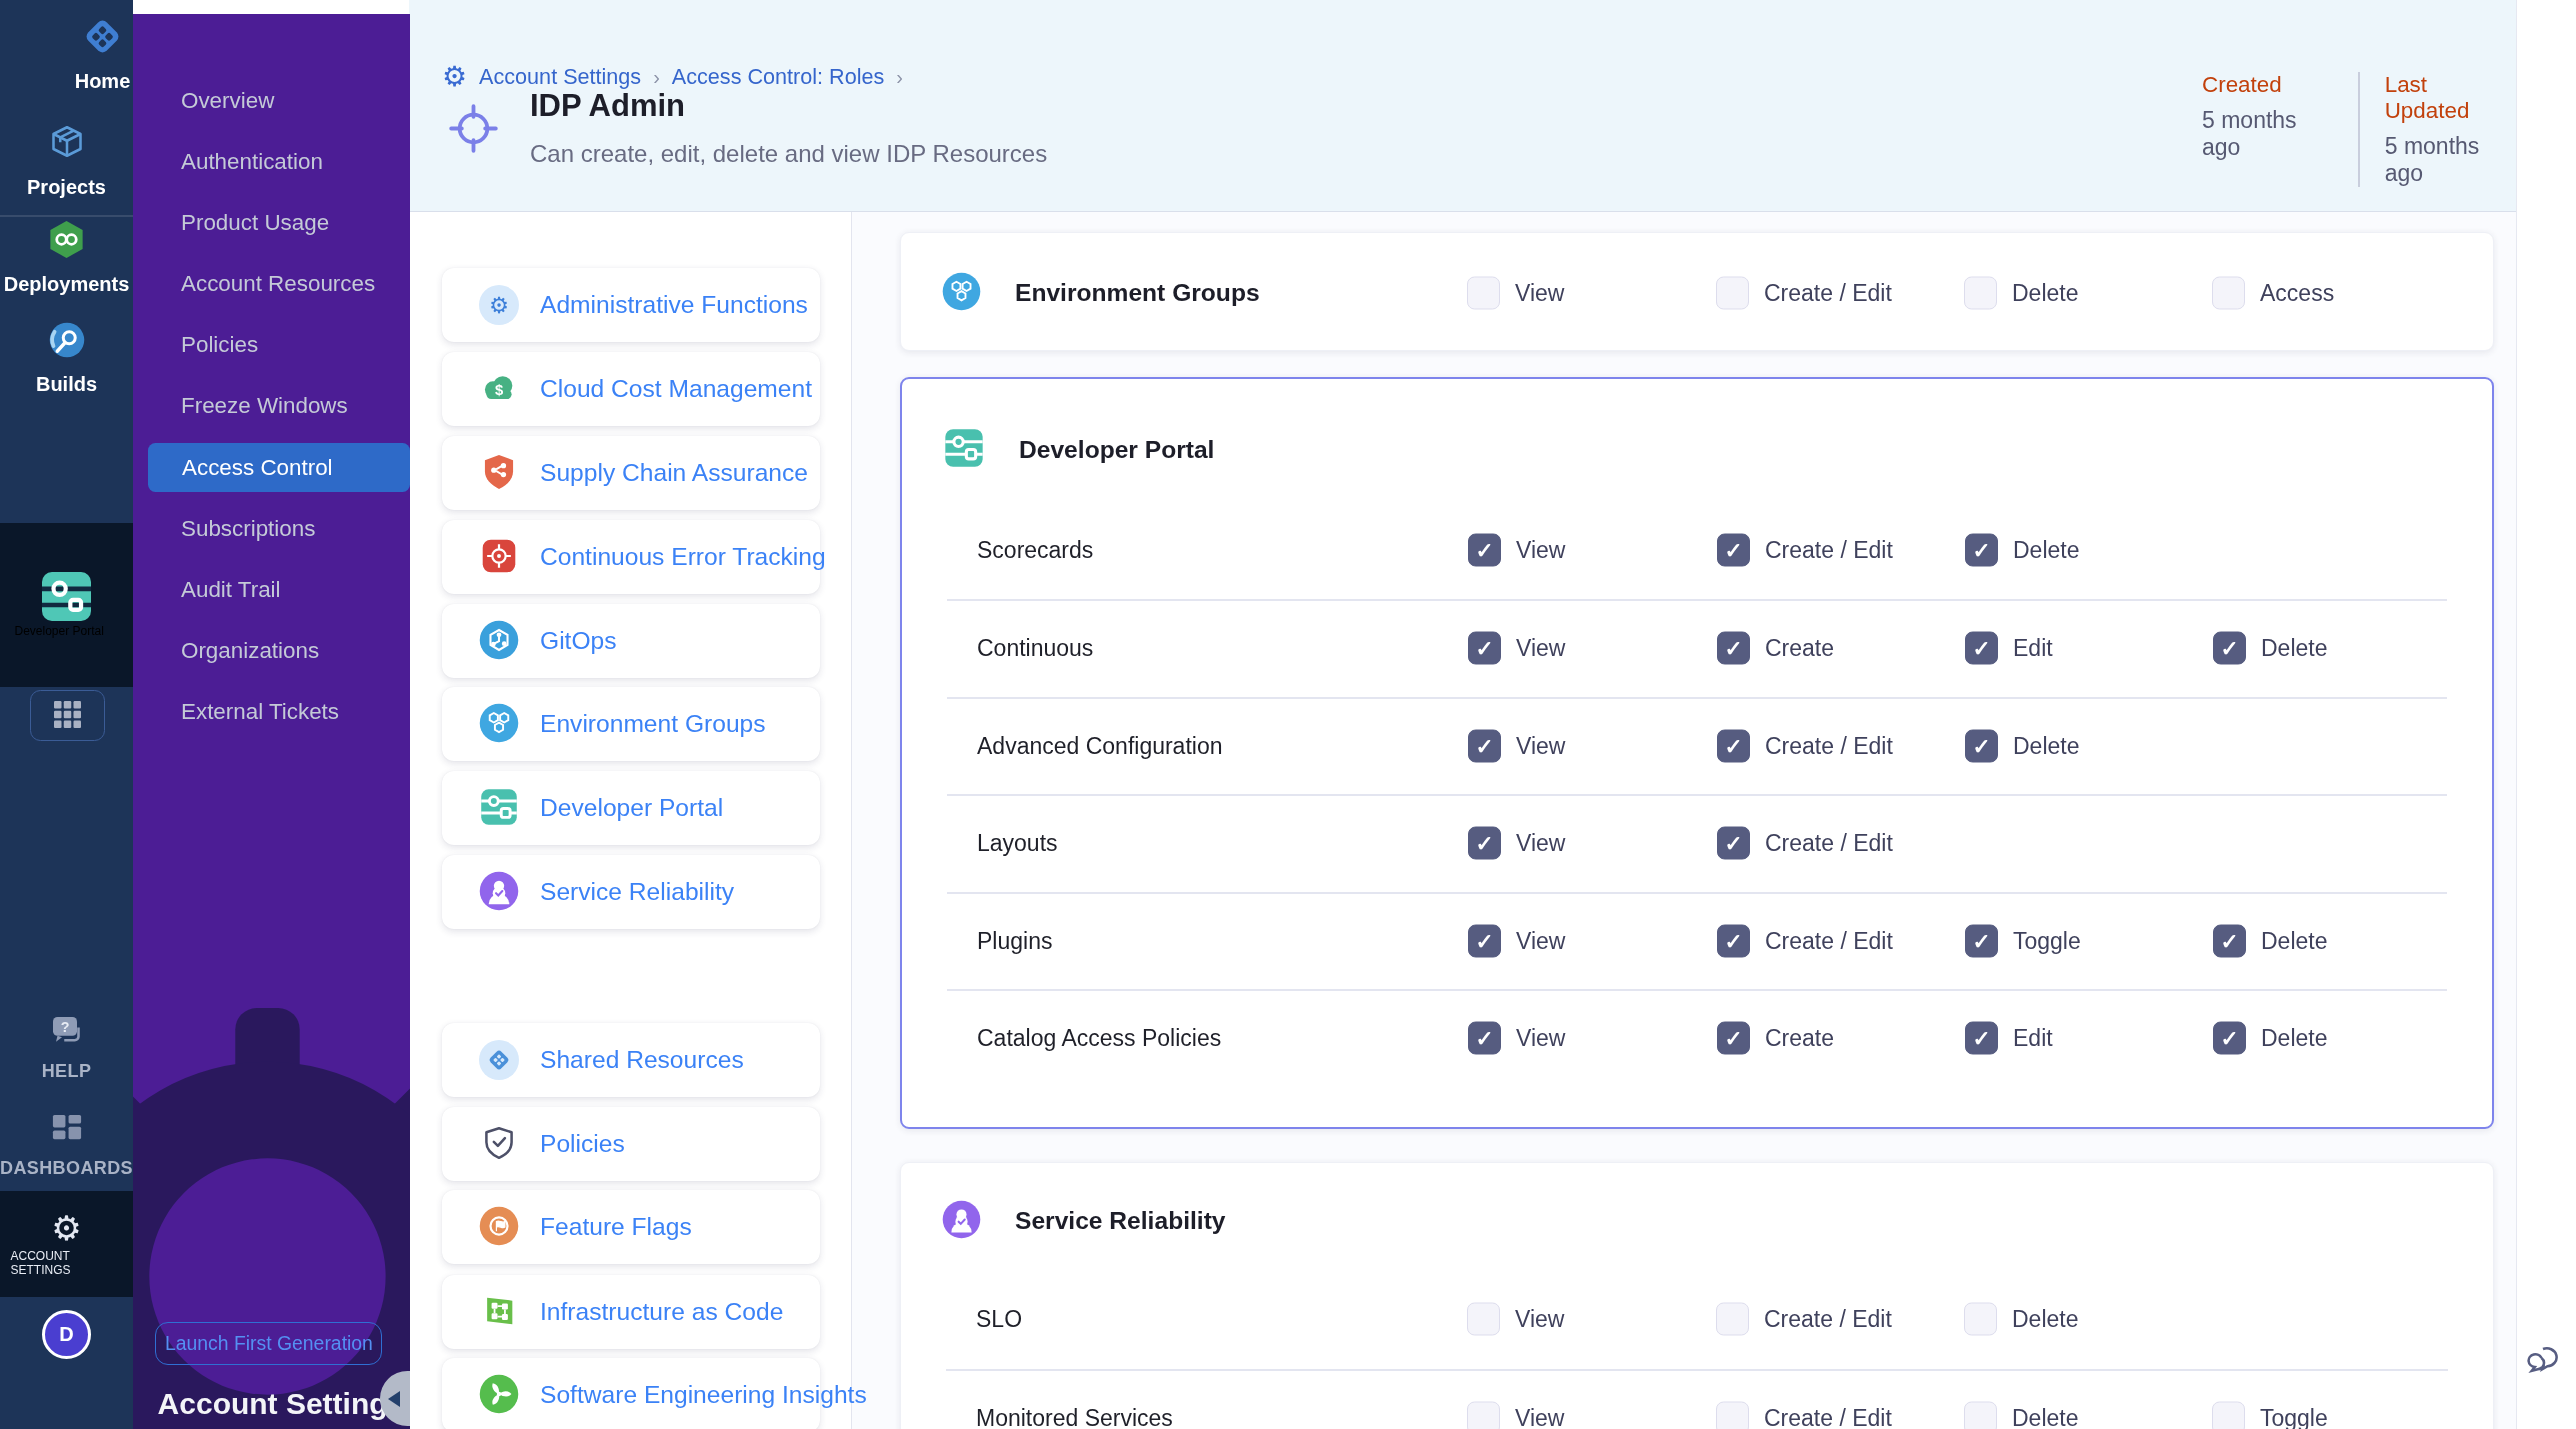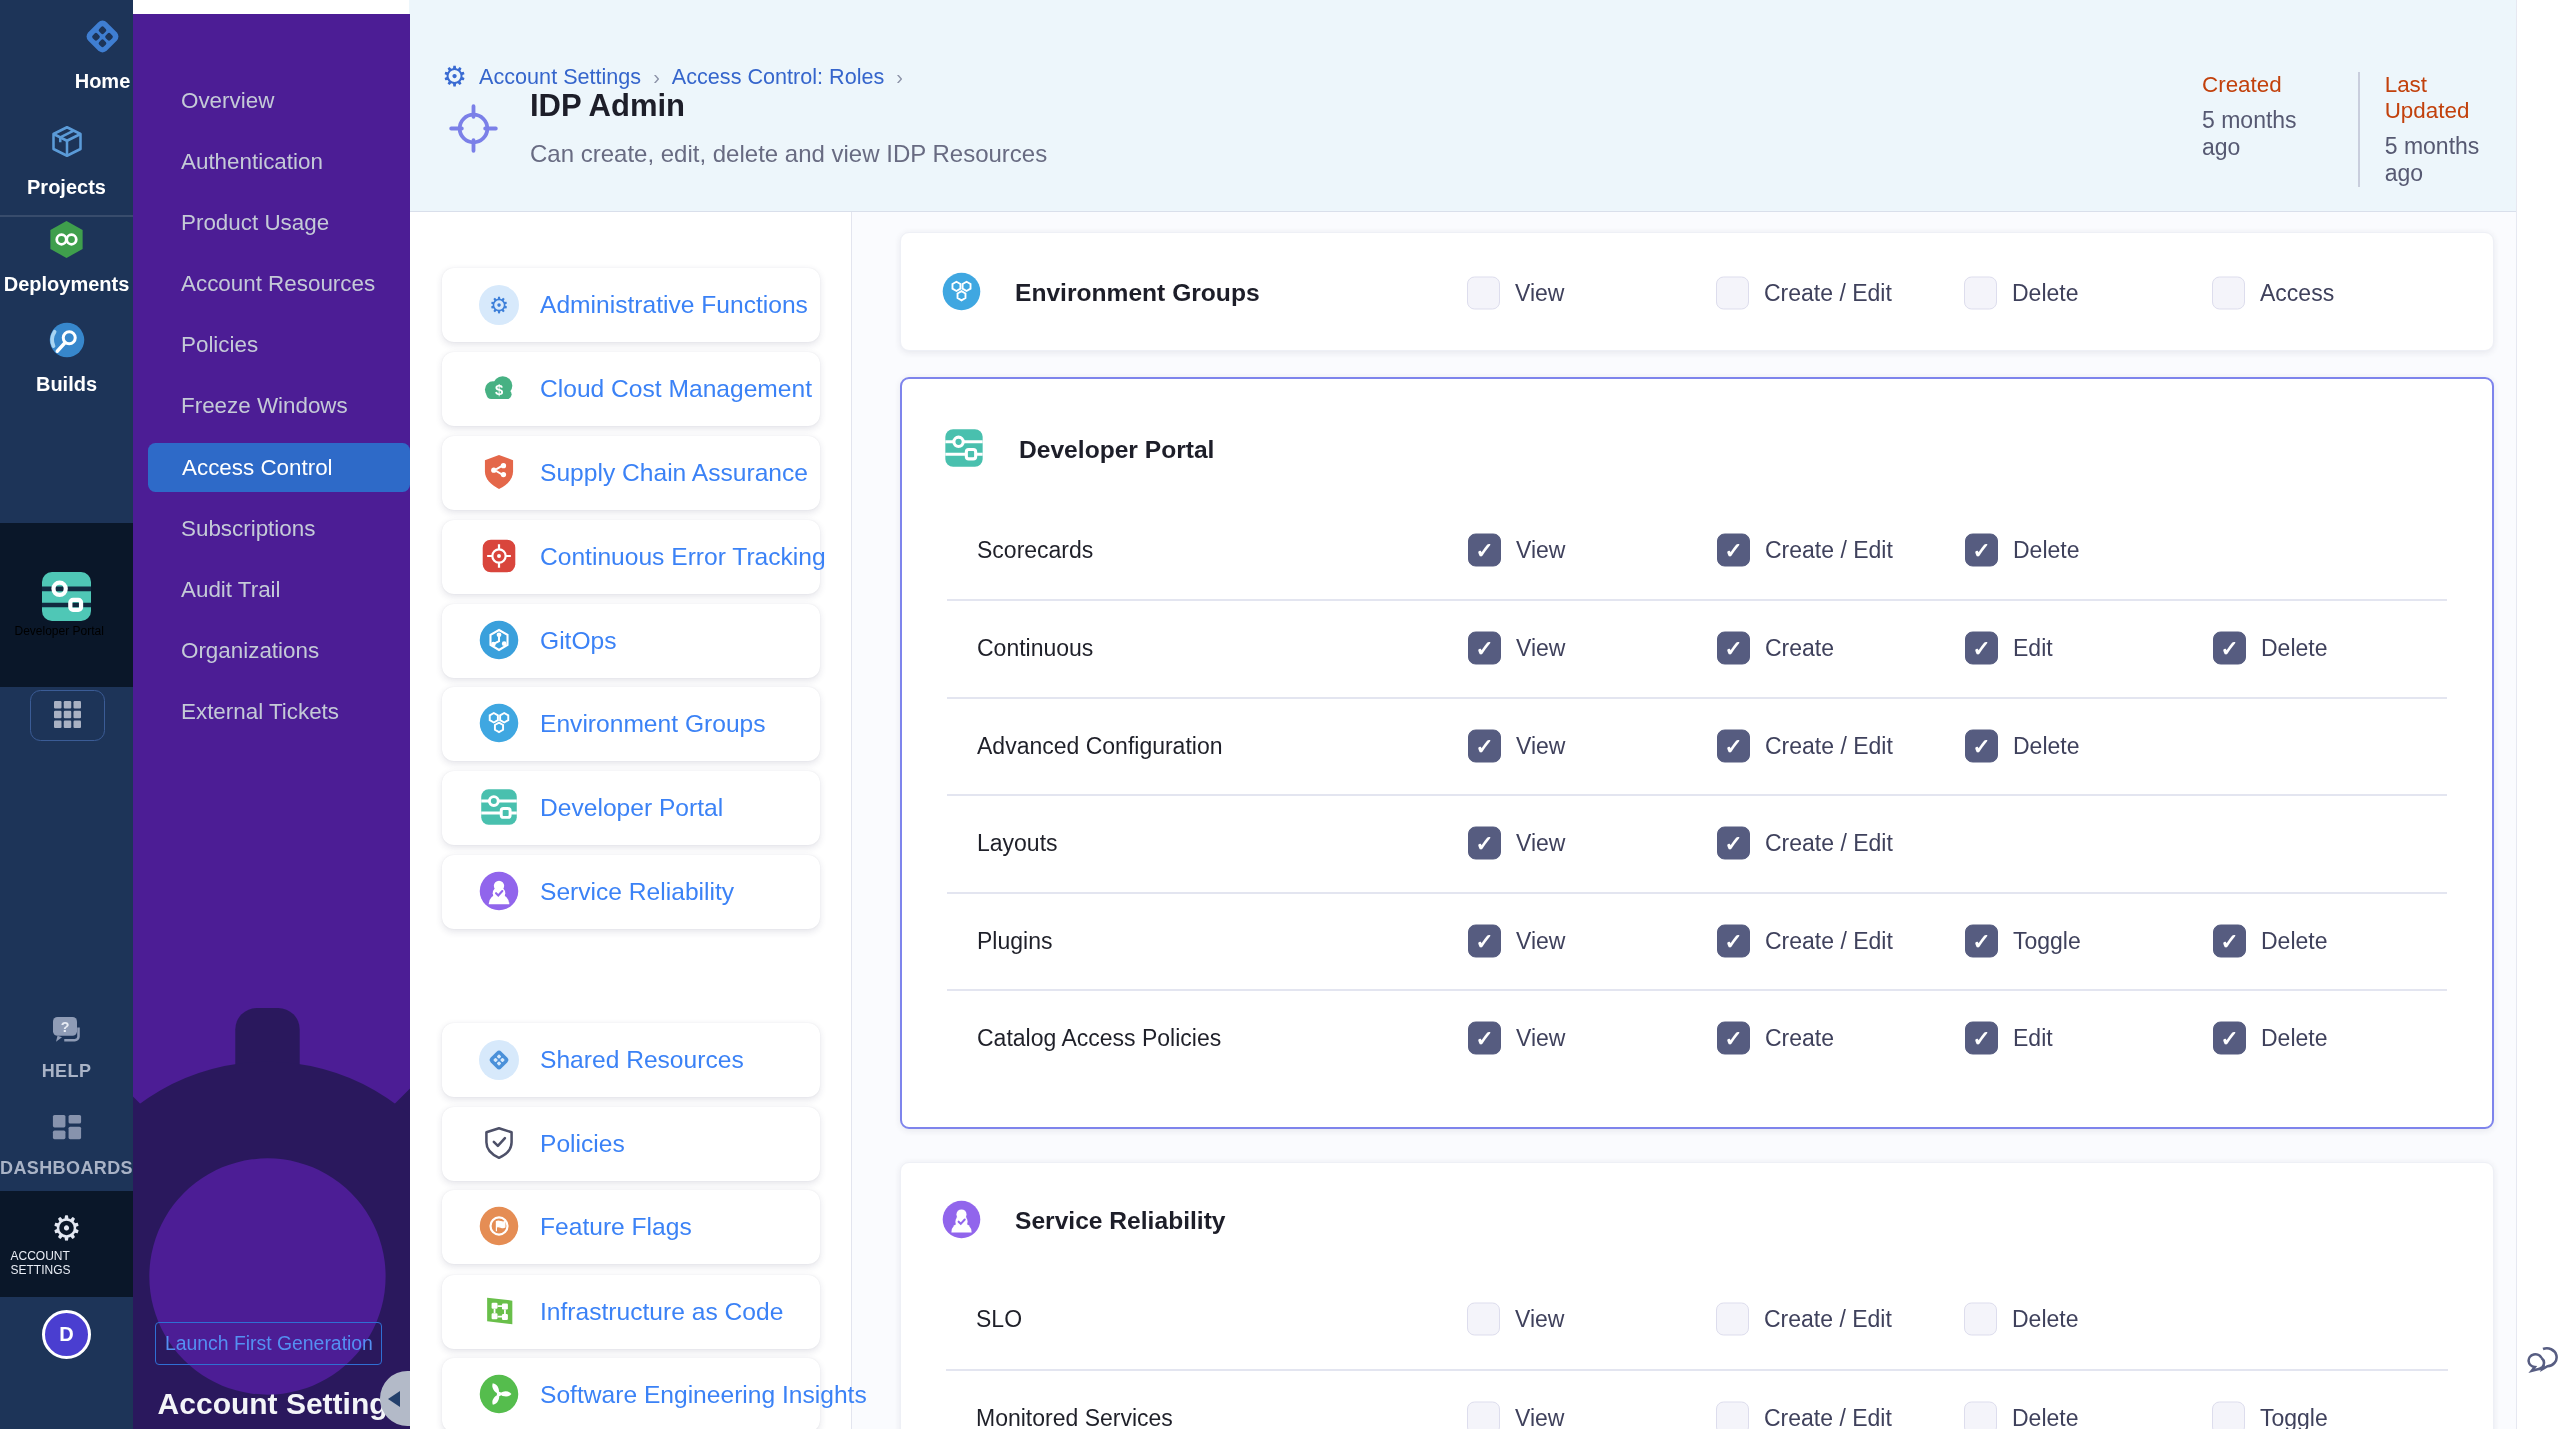--- a/index.html
+++ b/index.html
@@ -19,21 +19,21 @@
             display:flex;align-items:center;justify-content:center;cursor:pointer;background:transparent;}
   .avatar{position:absolute;left:42px;top:1310px;width:43px;height:43px;border-radius:50%;background:#4a3ed0;
           border:3px solid #fff;display:flex;align-items:center;justify-content:center;
           color:#fff;font-size:20px;font-weight:700;cursor:pointer;}
 
   
   .sidebar{position:absolute;left:133px;top:14px;width:277px;height:1430px;background:#4c1d95;overflow:hidden;z-index:20;}
   .menu-item{position:absolute;left:0;width:277px;height:49px;display:flex;align-items:center;padding-left:48px;
              box-sizing:border-box;font-size:22.4px;color:#c4cad7;cursor:pointer;}
   .menu-item.selected{left:15px;width:262px;background:#2e6ac8;color:#fff;border-radius:7.5px;padding-left:34px;}
-  .launch-btn{position:absolute;left:22.4px;top:1308px;width:227px;height:43px;border:1.5px solid #2f6fd3;border-radius:4px;
+  .launch-btn{position:absolute;left:22.4px;top:1308px;width:227px;height:43px;border:1.5px solid #2f6fd3;border-radius:13px;
               background:transparent;color:#5490f2;font-size:19.4px;display:flex;align-items:center;justify-content:center;cursor:pointer;}
   .sidebar-title{position:absolute;left:24.6px;top:1373px;font-size:30px;font-weight:700;color:#f3f4f8;}
   .collapse{position:absolute;right:0;top:1357px;width:30px;height:55px;background:#b3bac8;
             border-radius:30px 0 0 30px;display:flex;align-items:center;justify-content:center;cursor:pointer;}
   .collapse .tri{width:0;height:0;border-top:8.2px solid transparent;border-bottom:8.2px solid transparent;border-right:12px solid #24406b;margin-right:3px;}
   .watermark{position:absolute;left:-134px;bottom:-104px;opacity:.5;pointer-events:none;}
 
   
   .header{position:absolute;left:409px;top:0;width:2107px;height:212px;background:#edf6fb;
           border-bottom:1.5px solid #d9dfeb;box-sizing:border-box;z-index:5;}

